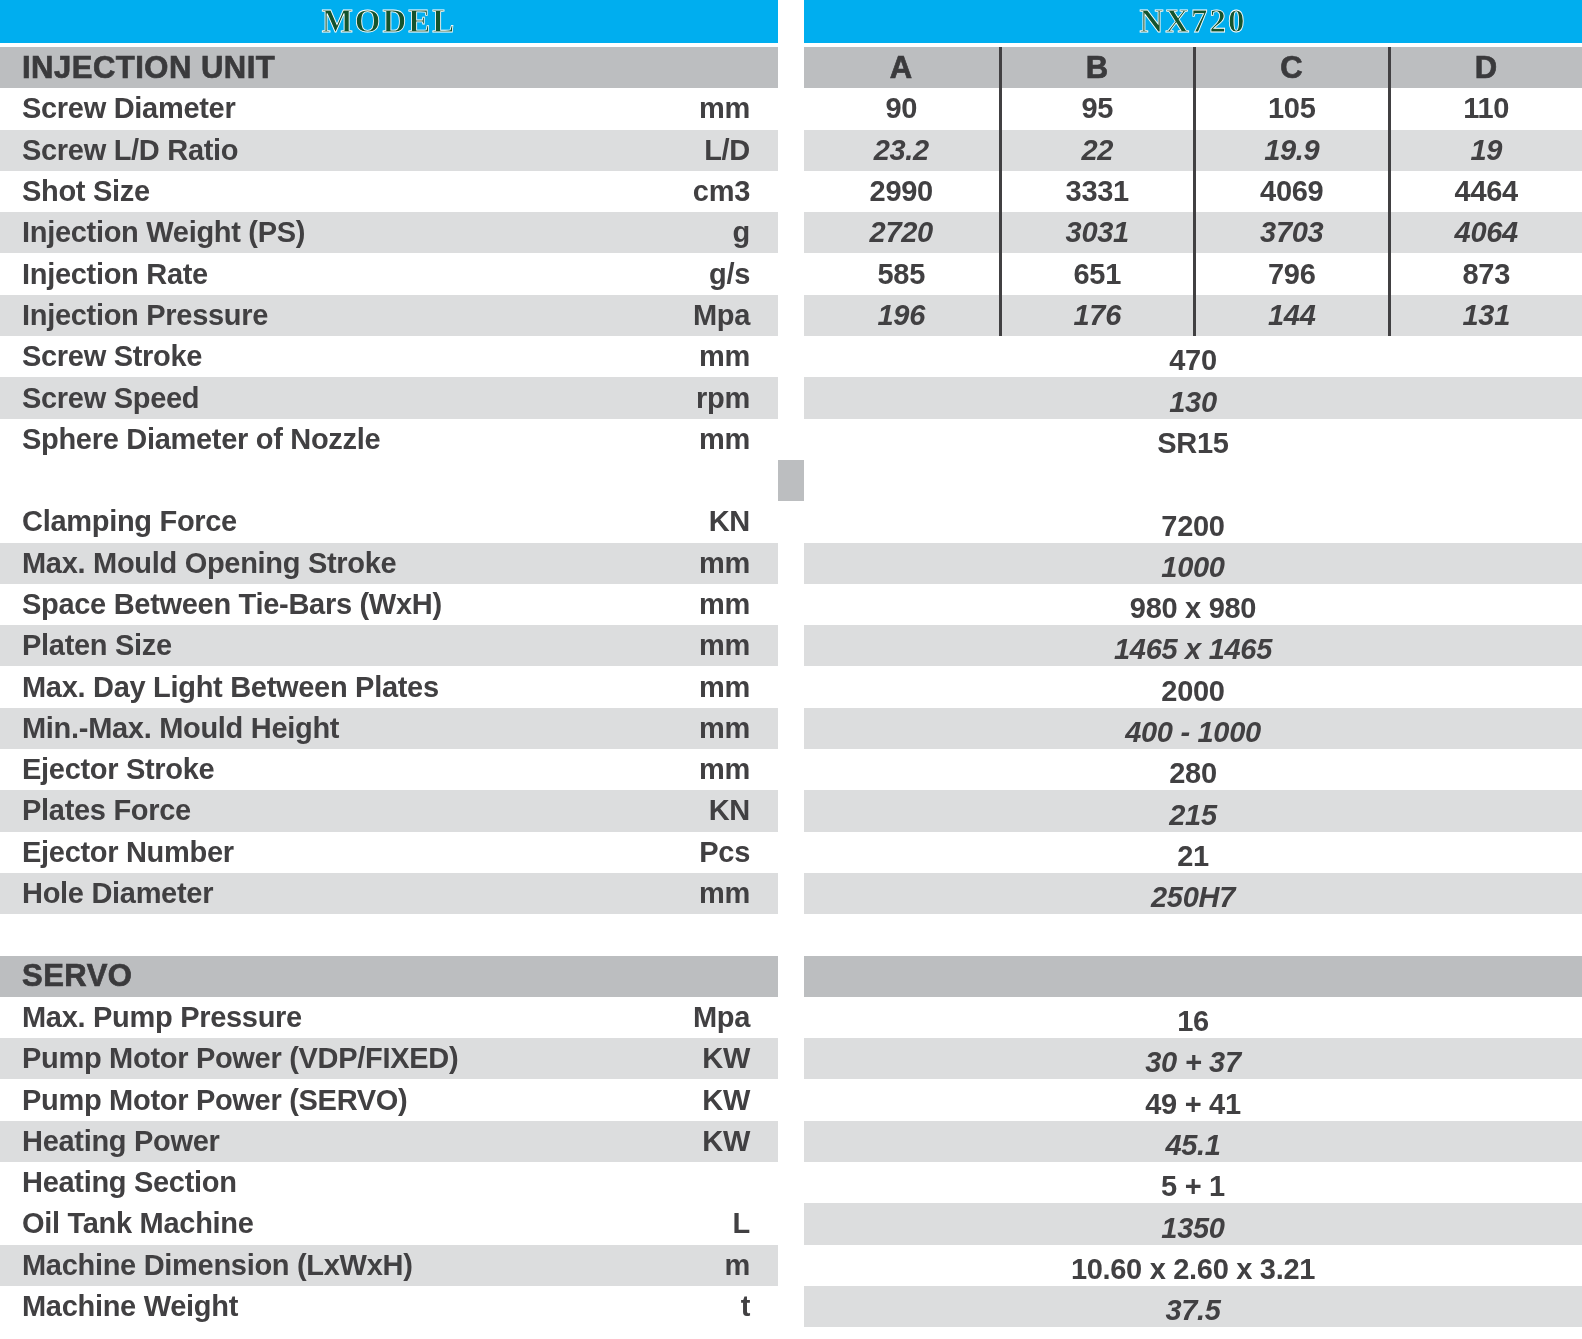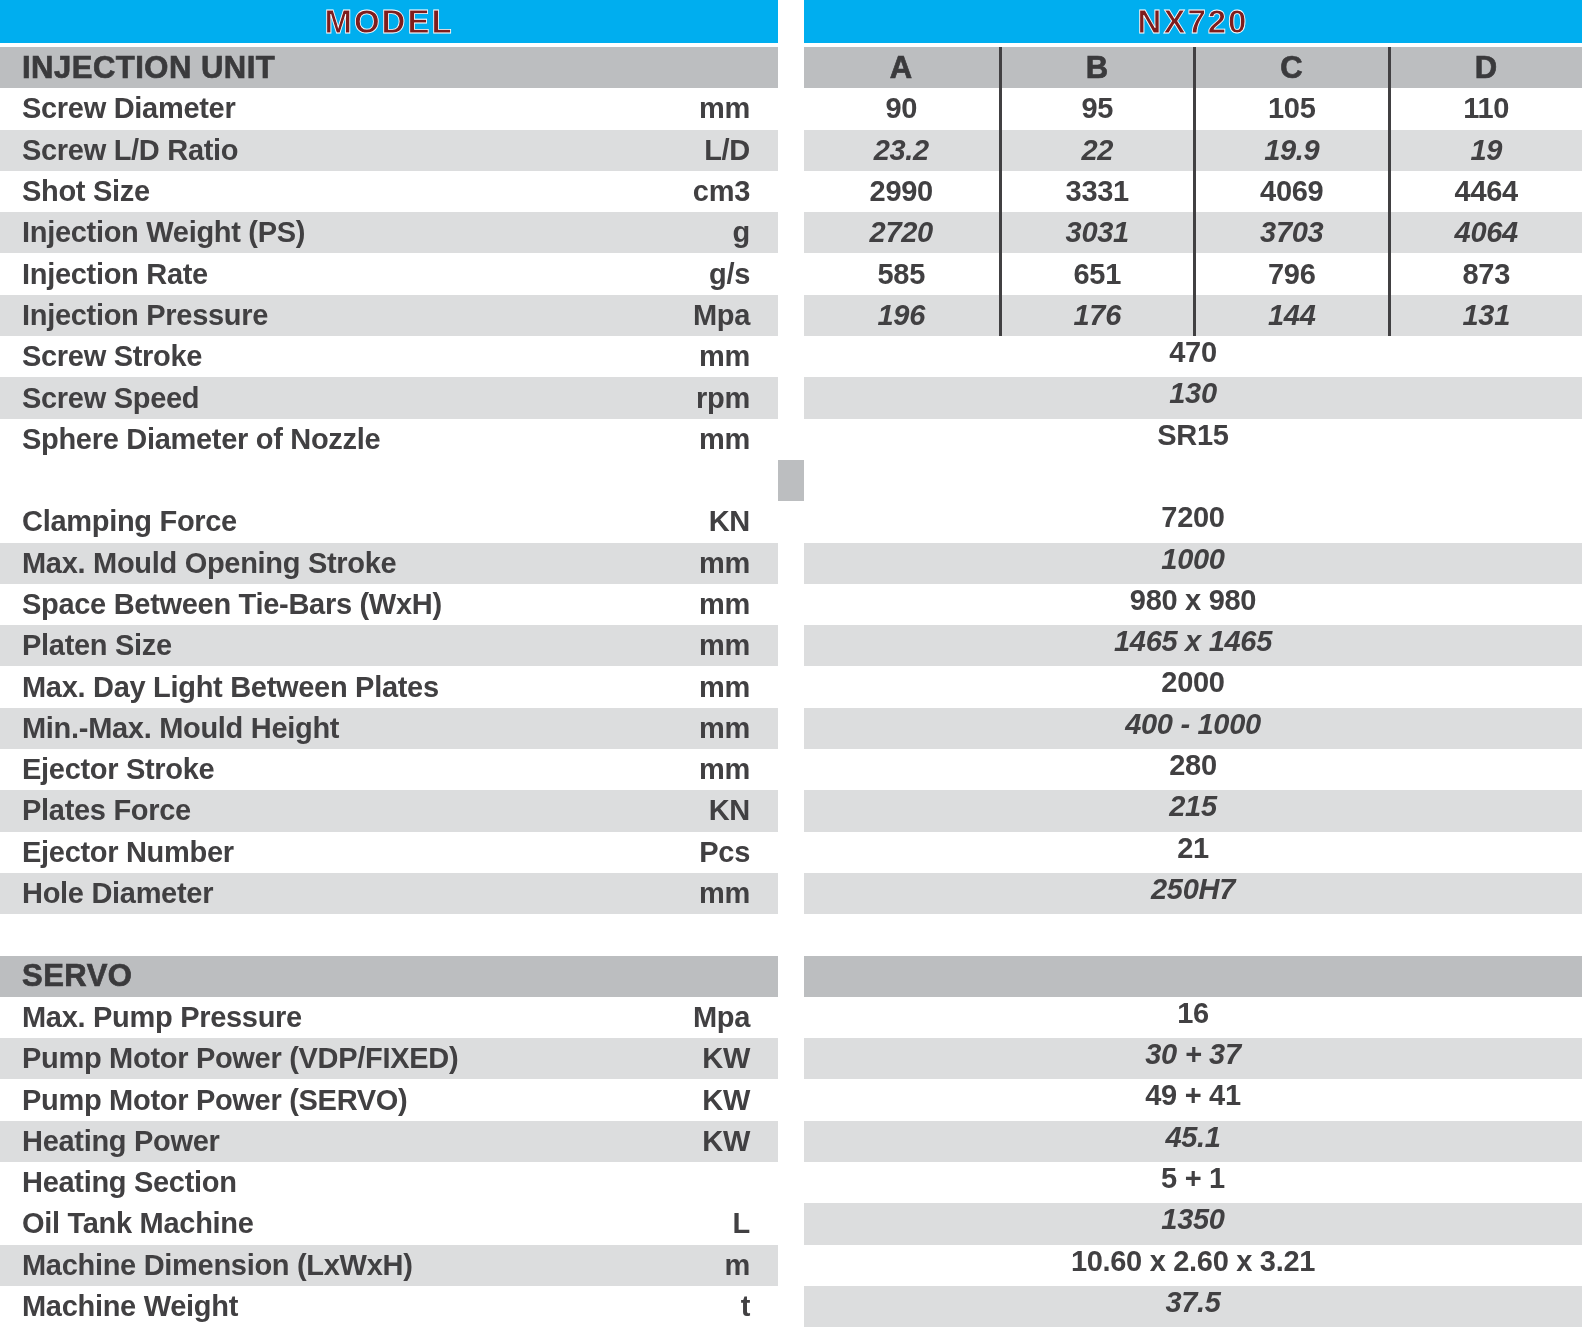--- a/index.html
+++ b/index.html
@@ -23,26 +23,27 @@
     overflow: hidden;
   }
   .band-row {
     display: grid;
     grid-template-columns: 778px 26px 778px;
     height: 43px;
     margin-bottom: 4px;
   }
   .band {
     background: var(--accent);
-    color: #7f1d1d;
+    color: #14532d;
     display: flex;
     align-items: center;
     justify-content: center;
     font-size: 33px;
     letter-spacing: 2px;
+    font-family: Liberation Serif, serif;
     -webkit-text-stroke: 0.8px #ffffff;
   }
   .row {
     display: grid;
     grid-template-columns: 778px 26px 778px;
     height: 41.3px;
     border-radius: 9px;
   }
   .lcell {
     display: flex;
@@ -56,21 +57,21 @@
   .lcell.section { background: var(--section); }
   .slabel, .colhead {
     color: var(--heading);
     -webkit-text-stroke: 0.7px var(--heading);
     letter-spacing: 0.5px;
     font-size: 31px;
   }
   .rcell { font-size: 29px; letter-spacing: -0.3px; }
   .rcell.shade { background: var(--stripe); font-style: italic; }
   .rcell.section { background: var(--section); }
-  .rcell.spanv { display: flex; align-items: flex-start; justify-content: center; }
+  .rcell.spanv { display: flex; align-items: flex-end; justify-content: center; }
   .rcell.cols { display: grid; grid-template-columns: repeat(4, 1fr); }
   .vcell { display: flex; align-items: center; justify-content: center; }
   .vcell + .vcell { border-left: 3px solid var(--divider); }
 </style>
 </head>
 <body>
 
 <div class="page">
   <div class="band-row">
     <div class="band">MODEL</div>

